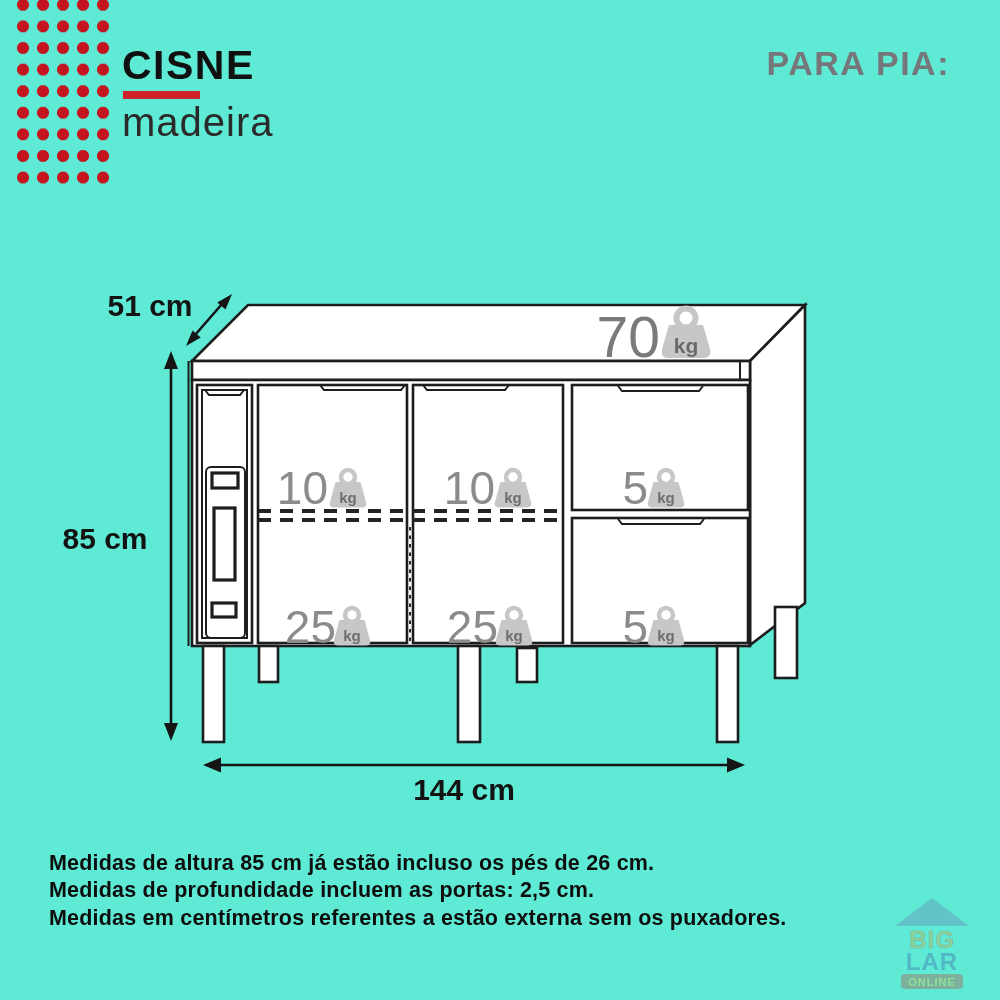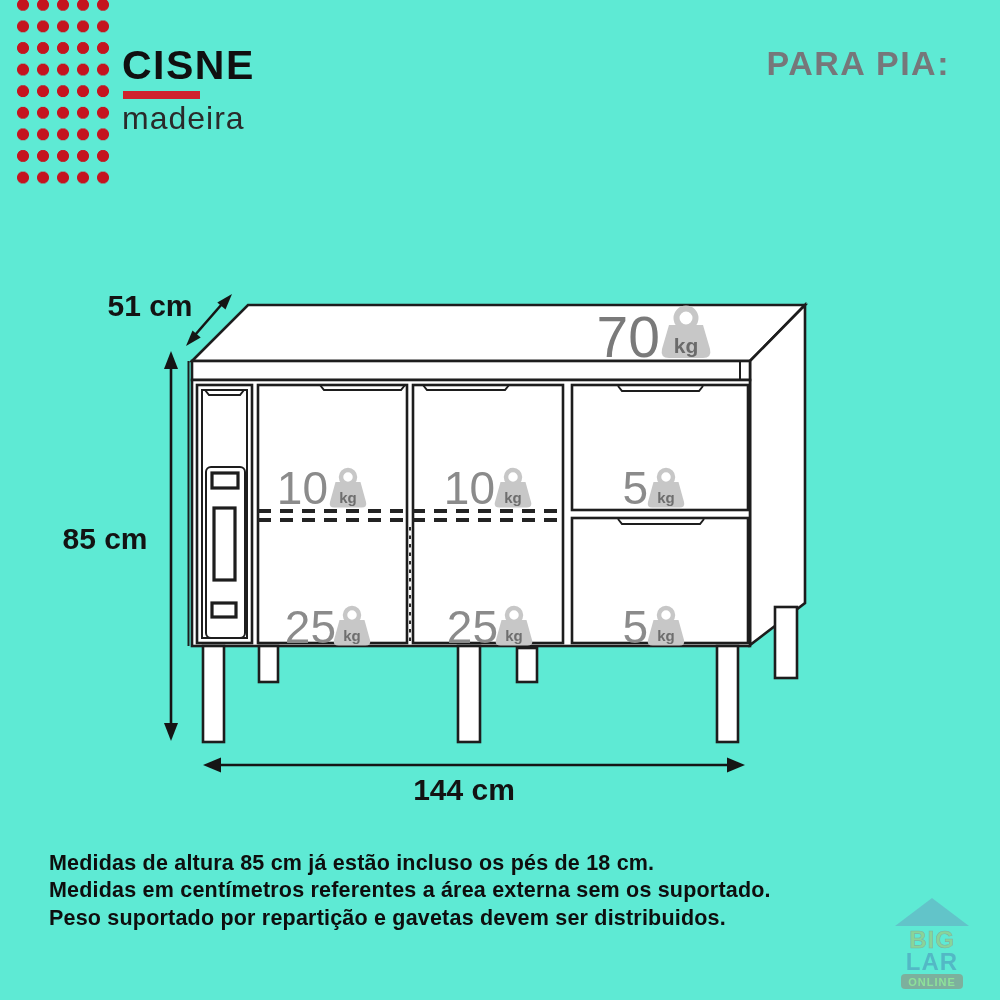--- a/index.html
+++ b/index.html
@@ -4,21 +4,21 @@
 <style>
   html,body{margin:0;padding:0;background:#ffffff;}
   .page{position:relative;width:1000px;height:1000px;background:#5eead4;overflow:hidden;
         font-family:"Liberation Sans",sans-serif;}
   .abs{position:absolute;}
   .logo-dots{left:15px;top:-3px;width:97px;height:187px;
      background-image:radial-gradient(circle,#c4141f 5.6px,rgba(196,20,31,0) 6.4px);
      background-size:20px 21.6px;background-position:-2px -3px;}
   .brand-name{left:122px;top:42px;font-size:41px;font-weight:800;letter-spacing:1.5px;color:#101010;}
   .brand-underline{left:123px;top:91px;width:77px;height:8px;background:#d0222d;}
-  .brand-subtitle{left:122px;top:100px;font-size:32px;font-weight:400;letter-spacing:1px;color:#2a2a2a;}
+  .brand-subtitle{left:122px;top:100px;font-size:40px;font-weight:400;letter-spacing:1px;color:#2a2a2a;}
   .product-ref{right:50px;top:44px;text-align:left;color:#76777a;font-weight:700;
                font-size:34px;line-height:39px;letter-spacing:1.5px;}
   .diagram{left:0;top:0;width:1000px;height:1000px;}
   .notes{left:49px;top:850px;font-size:21.5px;line-height:27.4px;font-weight:700;
          color:#0e0e0e;letter-spacing:0.2px;}
   .notes p{margin:0;}
   
   .ln{fill:#ffffff;stroke:#1d1d1d;stroke-width:2.6;}
   .lnf{fill:none;stroke:#1d1d1d;stroke-width:2.6;}
   .ln2{fill:none;stroke:#1d1d1d;stroke-width:2;}
@@ -199,18 +199,18 @@
     <g class="wm" transform="translate(893,888)">
       <polygon points="2,38 39,10 76,38" fill="#6b77b5"></polygon>
       <text class="wm-big" x="39" y="60">BIG</text>
       <text class="wm-lar" x="39" y="82">LAR</text>
       <rect x="8" y="86" width="62" height="15" rx="4" fill="#c0392b"></rect>
       <text class="wm-online" x="39" y="97.5">ONLINE</text>
     </g>
   </svg>
 
   <div class="abs notes">
-    <p>Medidas de altura 85 cm já estão incluso os pés de 18 cm.</p>
-    <p>Medidas em centímetros referentes a área externa sem os suportado.</p>
-    <p>Peso suportado por repartição e gavetas devem ser distribuidos.</p>
+    <p>Medidas de altura 85 cm já estão incluso os pés de 26 cm.</p>
+    <p>Medidas de profundidade incluem as portas: 2,5 cm.</p>
+    <p>Medidas em centímetros referentes a estão externa sem os puxadores.</p>
   </div>
 
 </div>
 
 </body></html>

